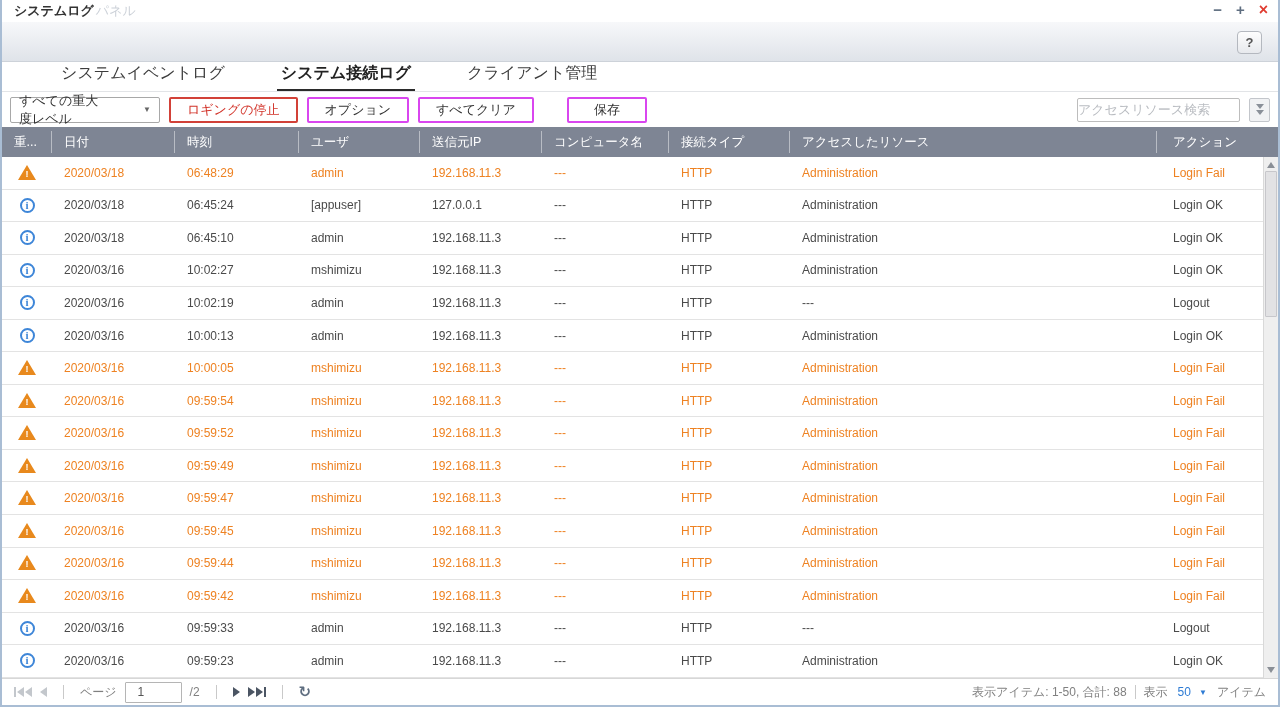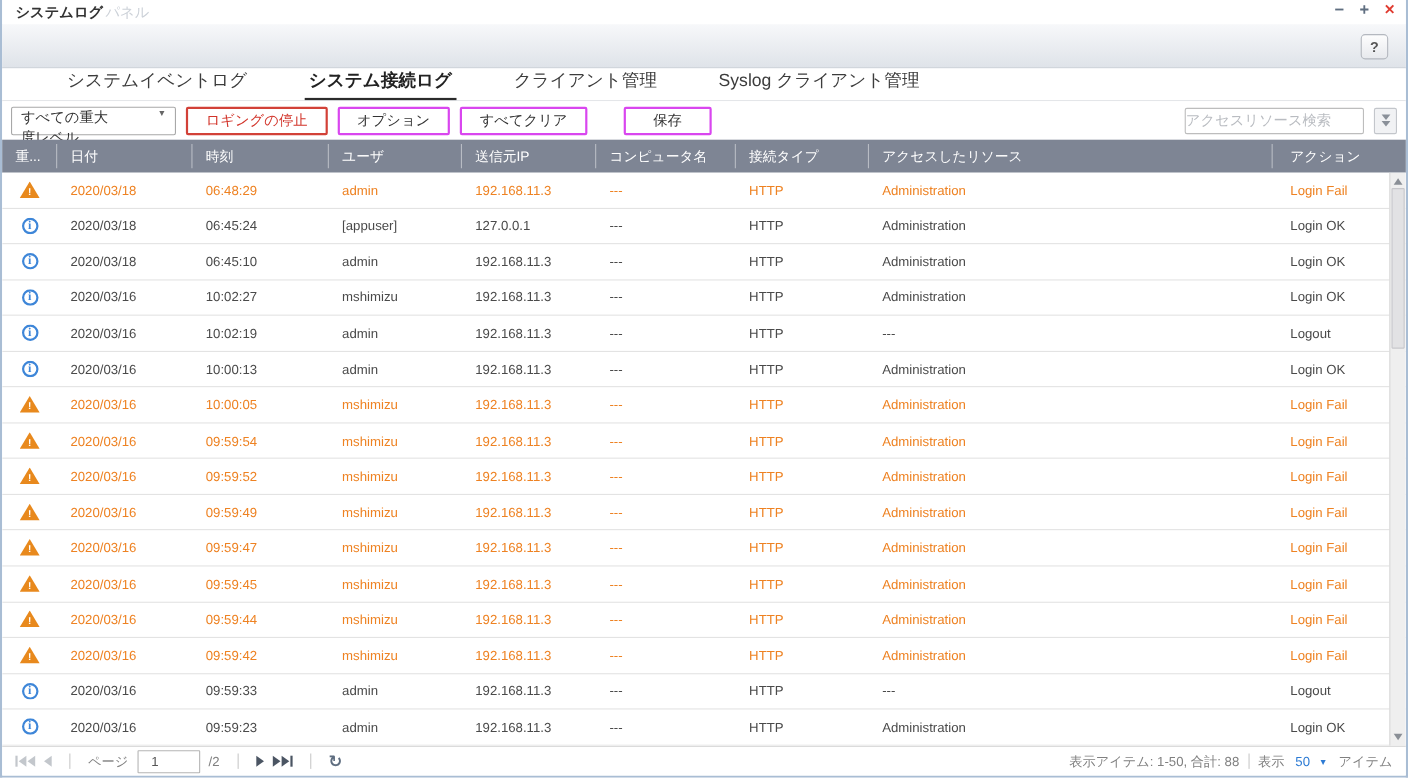--- a/index.html
+++ b/index.html
@@ -21,21 +21,21 @@
   .band { height:40px; background:linear-gradient(#f7f8fa,#dfe3e9); border-bottom:1px solid #cdd2d9; position:relative; flex:0 0 auto; }
   .help-btn { position:absolute; right:16px; top:9px; width:25px; height:23px; border:1px solid #b4b8bf; border-radius:4px; background:linear-gradient(#fdfdfd,#e7e9ed); font-size:13px; font-weight:bold; color:#555; cursor:pointer; }
 
   
   .tabbar { height:30px; background:#fff; border-bottom:1px solid #e2e4e7; display:flex; align-items:flex-end; padding-left:55px; gap:48px; flex:0 0 auto; }
   .tab { font-size:16px; color:#3c3c3c; padding:0 4px 7px 4px; cursor:pointer; white-space:nowrap; }
   .tab.active { font-weight:bold; border-bottom:2px solid #2b2b2b; padding-bottom:5px; color:#222; }
 
   
   .toolbar { height:35px; background:#fff; display:flex; align-items:center; padding:0 8px; gap:9px; flex:0 0 auto; }
-  .dd { width:150px; height:26px; border:1px solid #a8a8a8; border-radius:2px; background:#fff; display:flex; padding:0 8px; font-size:13px; color:#333; cursor:pointer;gap:40px; }
+  .dd { width:150px; height:26px; border:1px solid #a8a8a8; border-radius:2px; background:#fff; display:flex; align-items:center; padding:0 8px; font-size:13px; color:#333; cursor:pointer;gap:40px; }
   .dd .dd-caret { margin-left:auto; font-size:8px; color:#666; }
   .tbtn { height:26px; border:2px solid #d946ef; border-radius:2px; background:#fff; font-size:13px; color:#333; padding:0 16px; cursor:pointer; white-space:nowrap; }
   .tbtn.danger { border-color:#d24138; color:#d2342a; }
   .tbtn.save { min-width:80px;margin-left:24px; }
   .spacer { flex:1; }
   .search-input { width:163px; height:24px; border:1px solid #bdbdbd; border-radius:2px; font-size:13px; padding:0 0; color:#555; }
   .search-input::placeholder { color:#b9bcc1; }
   .chev-btn { width:21px; height:24px; border:1px solid #c3c6cb; border-radius:2px; background:#f1f2f4; display:flex; flex-direction:column; align-items:center; justify-content:center; gap:1px; cursor:pointer; }
   .chev { width:0; height:0; border:4px solid transparent; border-top:5px solid #8a9099; border-bottom:0; }
 
@@ -98,21 +98,20 @@
   </div>
 
   <div class="band">
     <button class="help-btn">?</button>
   </div>
 
   <div class="tabbar">
     <span class="tab">システムイベントログ</span>
     <span class="tab active">システム接続ログ</span>
     <span class="tab">クライアント管理</span>
-    <span class="tab">Syslog クライアント管理</span>
   </div>
 
   <div class="toolbar">
     <div class="dd">
       <span>すべての重大度レベル</span>
       <span class="dd-caret">▼</span>
     </div>
     <button class="tbtn danger">ロギングの停止</button>
     <button class="tbtn">オプション</button>
     <button class="tbtn">すべてクリア</button>

